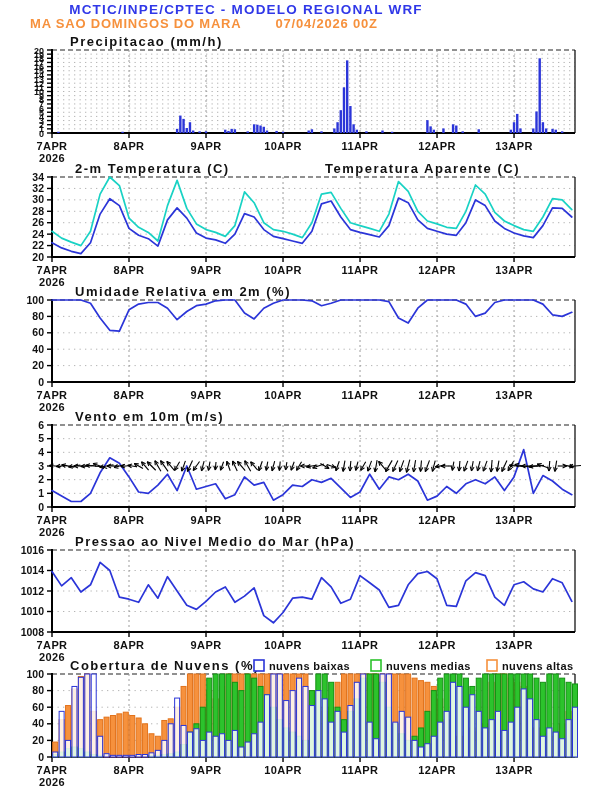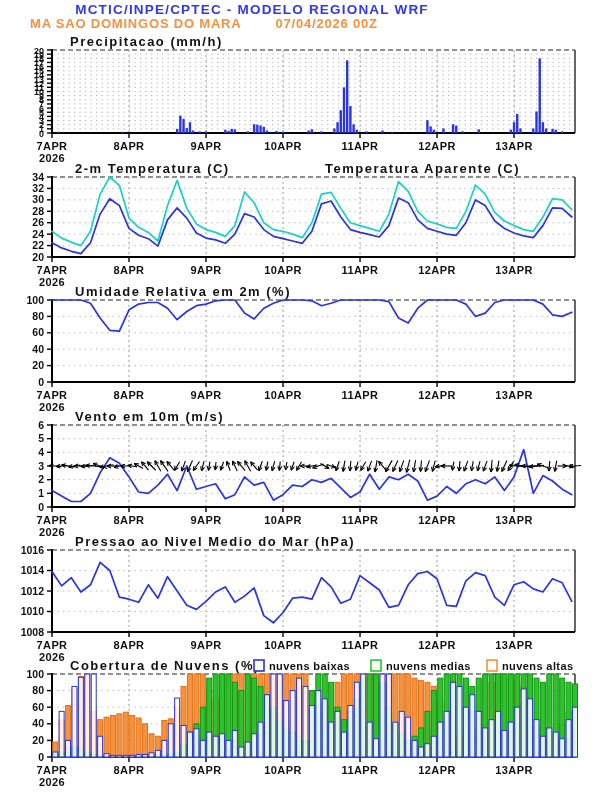--- a/index.html
+++ b/index.html
@@ -1,17 +1,17 @@
 <!DOCTYPE html>
 <html><head>
 <meta charset="utf-8">
 <style>
   html,body{margin:0;padding:0;background:#ffffff;width:612px;height:792px;overflow:hidden;}
   .page{position:relative;width:612px;height:792px;font-family:"Liberation Sans",sans-serif;font-weight:bold;}
-  .hdr1{position:absolute;top:2px;left:6px;width:492px;text-align:center;color:#3038e8;font-size:13.5px;letter-spacing:1.2px;}
+  .hdr1{position:absolute;top:2px;left:0;width:492px;text-align:center;color:#3038e8;font-size:13.5px;letter-spacing:1.2px;}
   .hdr2{position:absolute;top:16px;left:30px;color:#f6913d;font-size:13px;letter-spacing:0.8px;}
   .hdr2 .rt{margin-left:34px;}
   .loc{position:absolute;top:29px;right:37px;color:#f6913d;font-size:13px;letter-spacing:1.1px;}
   svg.panel-svg{position:absolute;left:0;width:612px;overflow:visible;}
   svg text{font-family:"Liberation Sans",sans-serif;font-weight:bold;fill:#111;}
   .ptitle{font-size:13px;letter-spacing:1.5px;}
   .xlab{font-size:11px;letter-spacing:0.4px;}
   .ylab{letter-spacing:0;}
 </style>
 </head>

